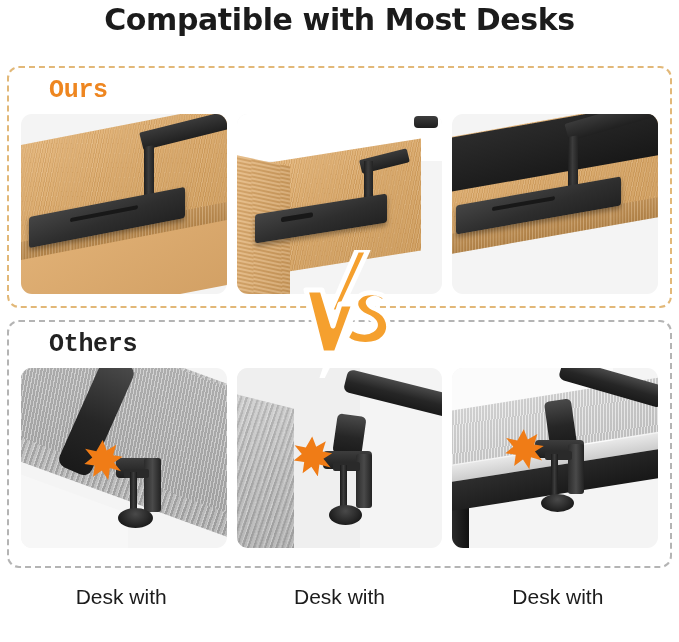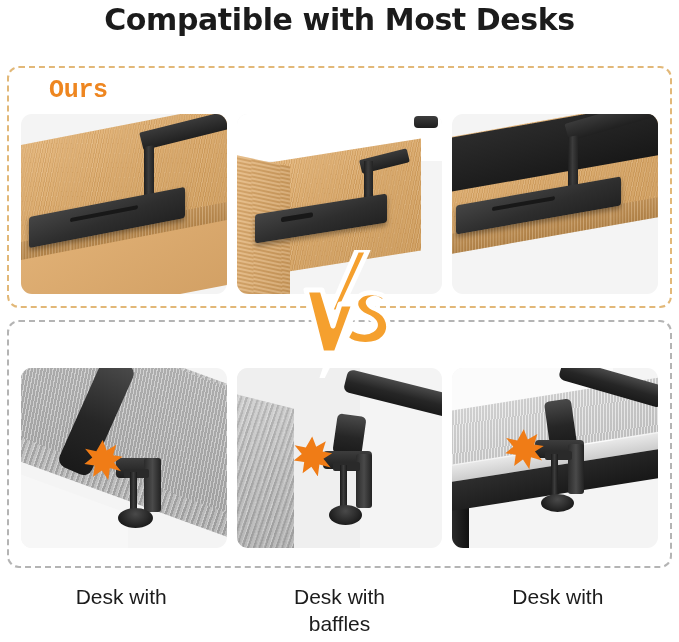--- a/index.html
+++ b/index.html
@@ -350,20 +350,21 @@
           <div class="plate-slot o3-slot"></div>
         </div>
       </div>
     </div>
 
   </div>
 </div>
 
 <div class="compare-box box-others">
 
+  <div class="box-label label-others">Others</div>
 
   <div class="img-row">
 
     <div class="img-cell">
       <div class="scene">
         <div class="gray g1-top"></div>
         <div class="g1-front"></div>
         <div class="g1-white"></div>
         <div class="clamp-arm g1-arm"></div>
         <div class="clamp-head g1-head"></div>
@@ -426,18 +427,17 @@
              C68,56 66,51 71,49 C75,47 80,49 82,53 Z" fill="#f5a02e" stroke="#ffffff" stroke-width="5" stroke-linejoin="round"></path>
   </svg>
 </div>
 
 <div class="caption-row">
   <div class="caption">
     <div>Desk with</div>
   </div>
   <div class="caption">
     <div>Desk with</div>
-    <div>baffles</div>
   </div>
   <div class="caption">
     <div>Desk with</div>
   </div>
 </div>
 
 </body></html>

